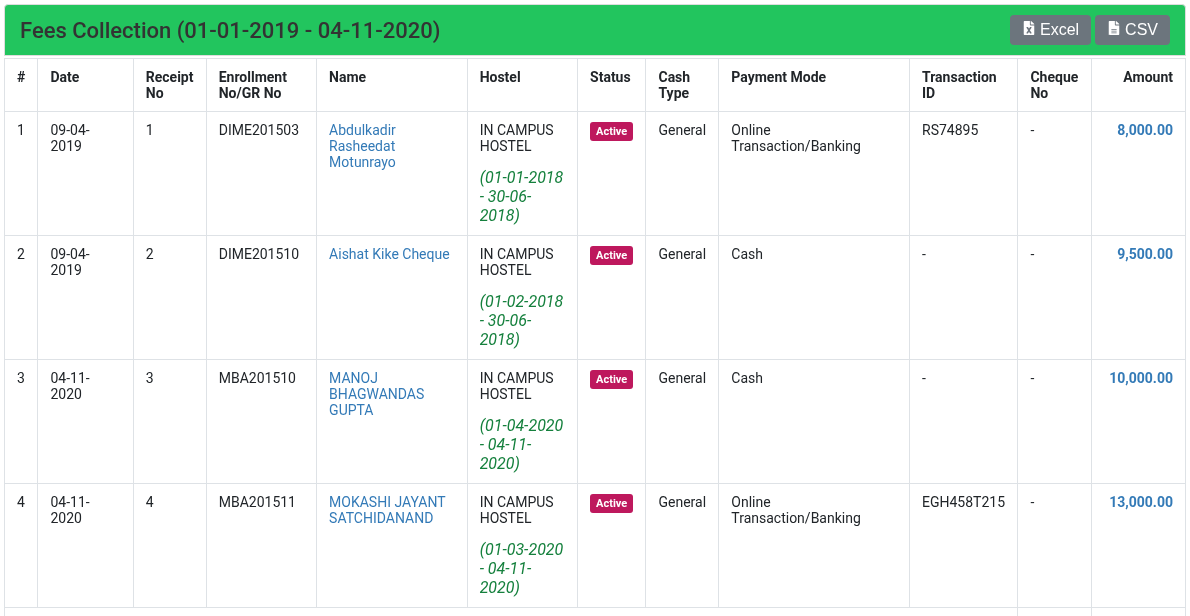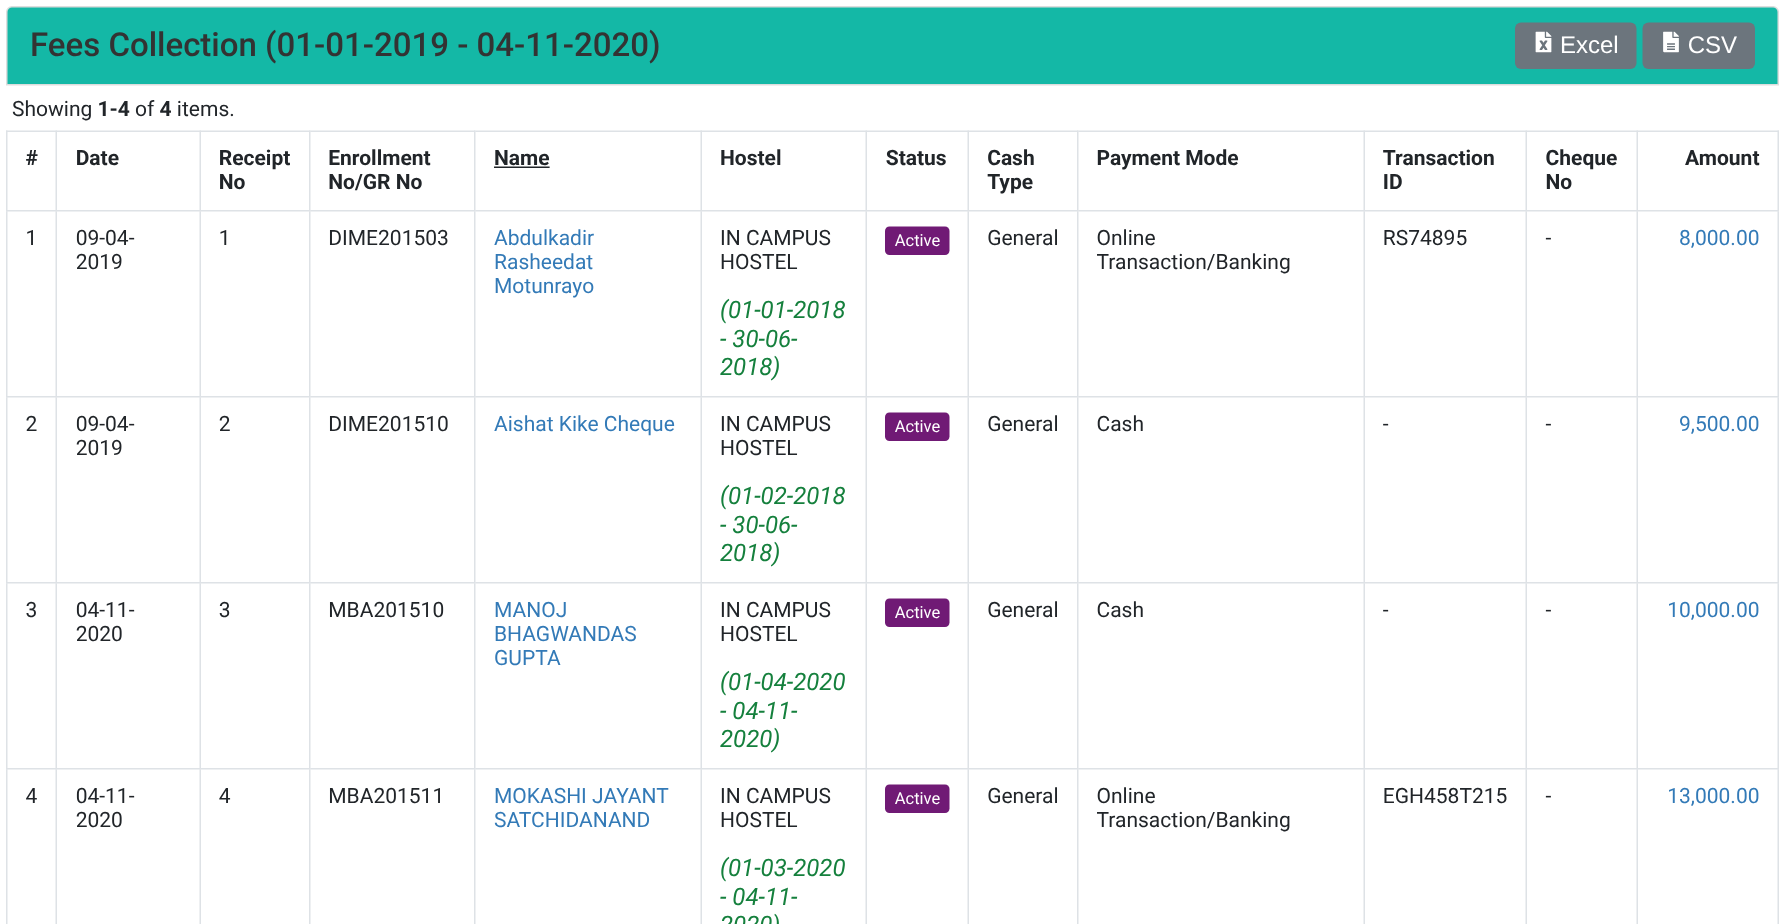--- a/index.html
+++ b/index.html
@@ -7,21 +7,21 @@
     font-family: -apple-system, BlinkMacSystemFont, "Segoe UI", Roboto, "Helvetica Neue", Arial, sans-serif;
     font-size: 14px;
     color: #212529;
     background: #fff;
     padding: 0;
   }
   .panel {
     margin: 4px;
   }
   .panel-header {
-    background: #14b8a6;
+    background: #22c55e;
     border: 1px solid #ddd;
     border-radius: 4px 4px 0 0;
     padding: 10px 15px;
     display: flex;
     justify-content: space-between;
     align-items: center;
   }
   .panel-title {
     font-size: 22px;
     font-weight: 500;
@@ -60,51 +60,52 @@
     font-size: 14px;
   }
   th {
     font-weight: 700;
     color: #212529;
     background: #fff;
   }
   .link { color: #337ab7; cursor: pointer; }
   .badge {
     display: inline-block;
-    background: #701a75;
+    background: #be185d;
     color: #fff;
     font-size: 11px;
-    font-weight: 400;
+    font-weight: 700;
     padding: 3px 6px;
     border-radius: 3px;
   }
   .hostel-sub {
     color: #15803d;
     font-style: italic;
     font-size: 16px;
     display: block;
     margin-top: 14px;
   }
   .amount-link {
     color: #337ab7;
     text-align: right;
     display: block;
     cursor: pointer;
+    font-weight: bold;
   }
   td.amount, th.amount { text-align: right; }
   tfoot td {
     font-weight: 700;
   }
   tfoot .total-label { text-align: right; }
   tfoot .total-amount { text-align: right; font-style: italic; }
   .col-idx { width: 30px; }
   .col-date { width: 95px; }
   .col-receipt { width: 70px; }
   .col-enroll { width: 110px; }
-  .col-name { width: 150px; text-decoration: underline; }
+  .col-name { width: 150px; }
   .col-hostel { width: 110px; }
   .col-status { width: 55px; }
   .col-feestype { width: 70px; }
   .col-payment { width: 190px; }
   .col-txn { width: 100px; }
   .col-cheque { width: 70px; }
   .col-amount { width: 85px; }
 </style>
 </head>
 <body>
@@ -126,23 +127,20 @@
         <span>
           <svg viewBox="0 0 384 512">
               <path d="M224 136V0H24C10.7 0 0 10.7 0 24v464c0 13.3 10.7 0 24 24h336c13.3 0 24-10.7 24-24V160H248c-13.2 0-24-10.8-24-24zM384 121.9V128H256V0h6.1c6.4 0 12.5 2.5 17 7l97.9 98c4.5 4.5 7 10.6 7 16.9zM96 288h192v32H96v-32zm0 64h192v32H96v-32zm0 64h192v32H96v-32z"></path>
             </svg>
         </span>
         <span>CSV</span>
       </button>
     </div>
   </div>
 
-  <div class="summary">
-    <span>Showing </span><b>1-4</b><span> of </span><b>4</b><span> items.</span>
-  </div>
 
   <table>
     <thead>
       <tr>
         <th class="col-idx">#</th>
         <th class="col-date">Date</th>
         <th class="col-receipt">Receipt No</th>
         <th class="col-enroll">Enrollment No/GR No</th>
         <th class="col-name">Name</th>
         <th class="col-hostel">Hostel</th>

